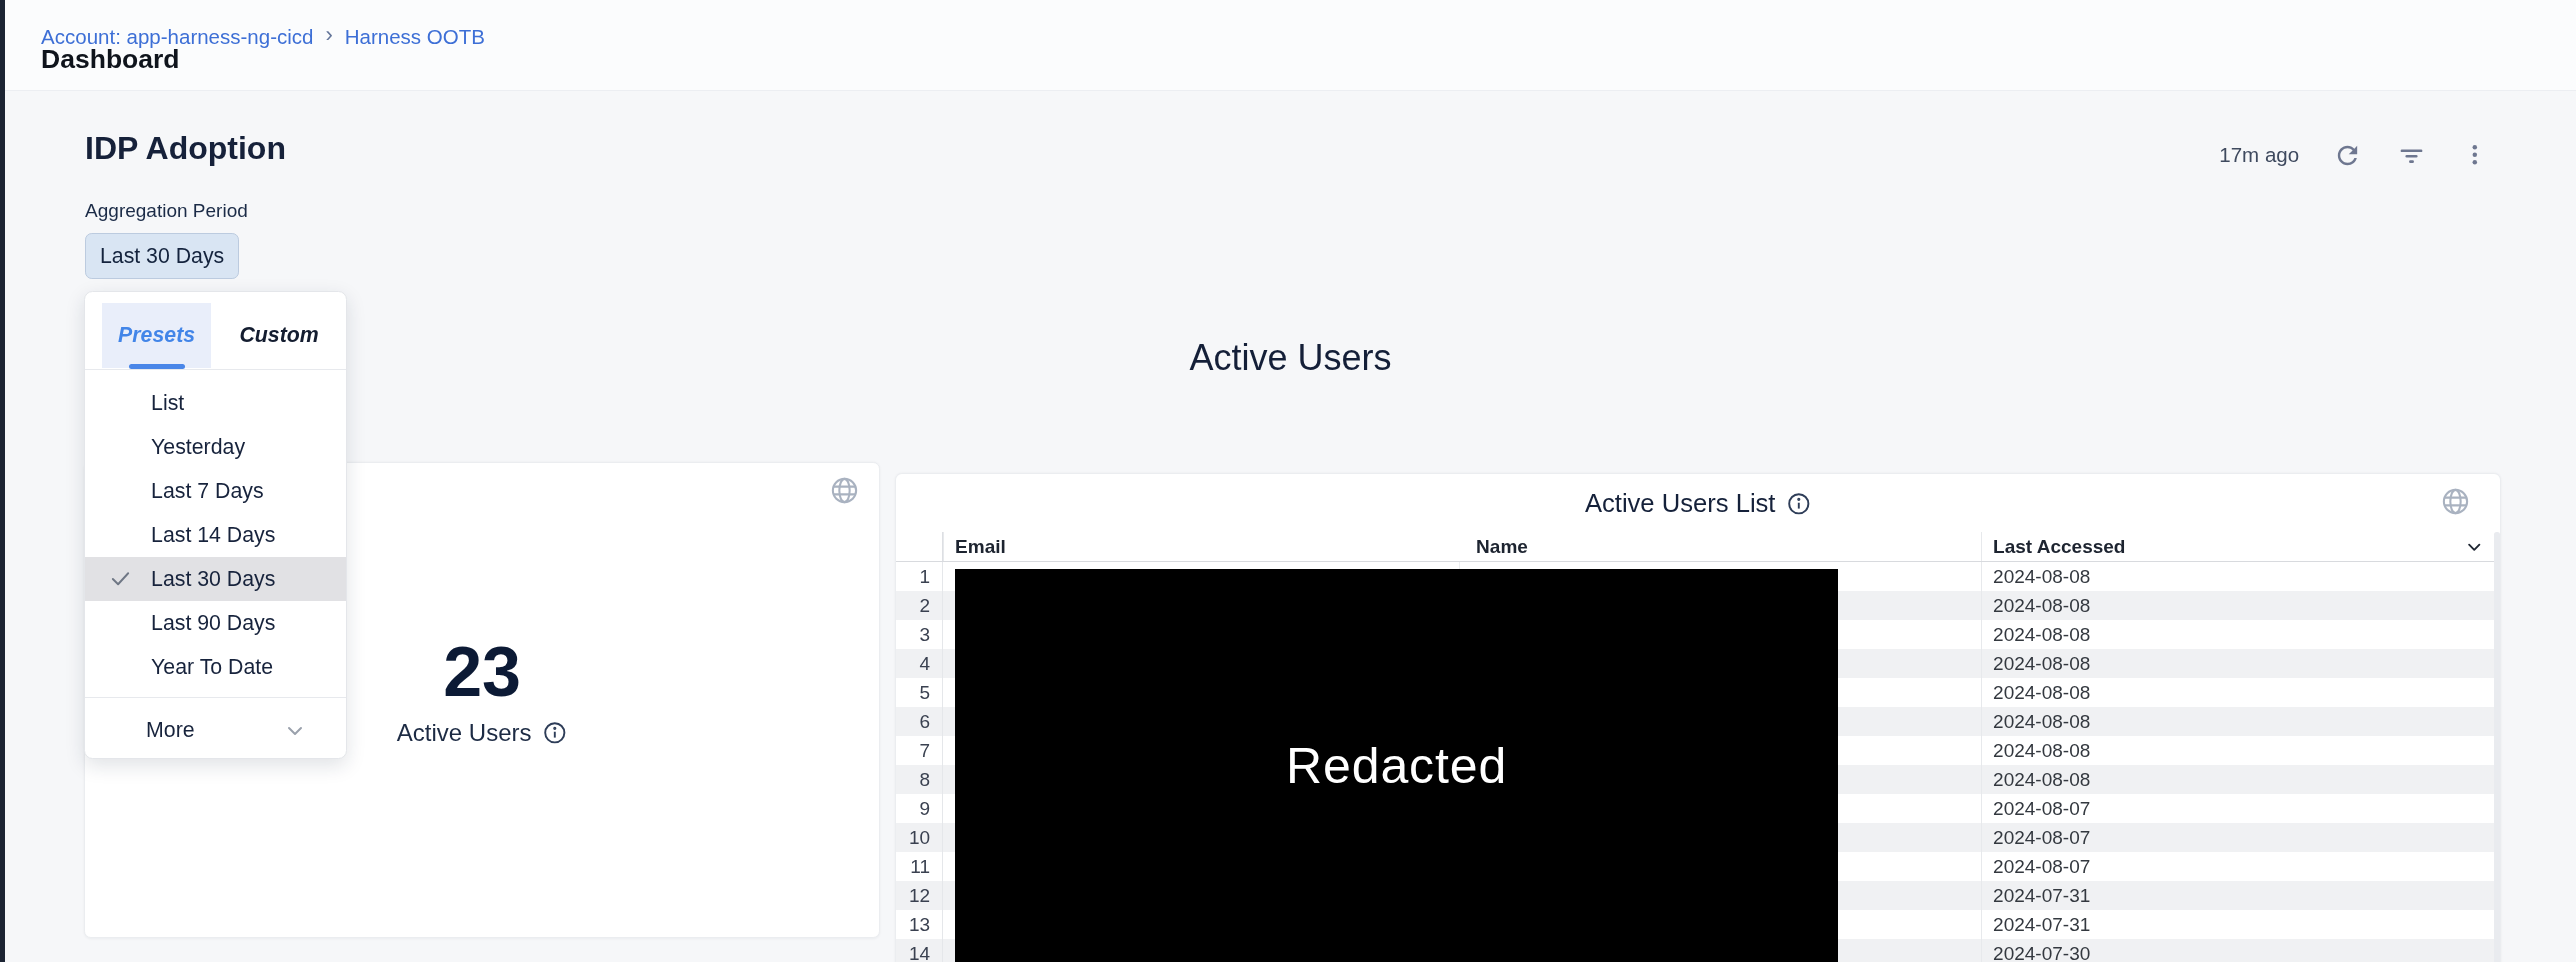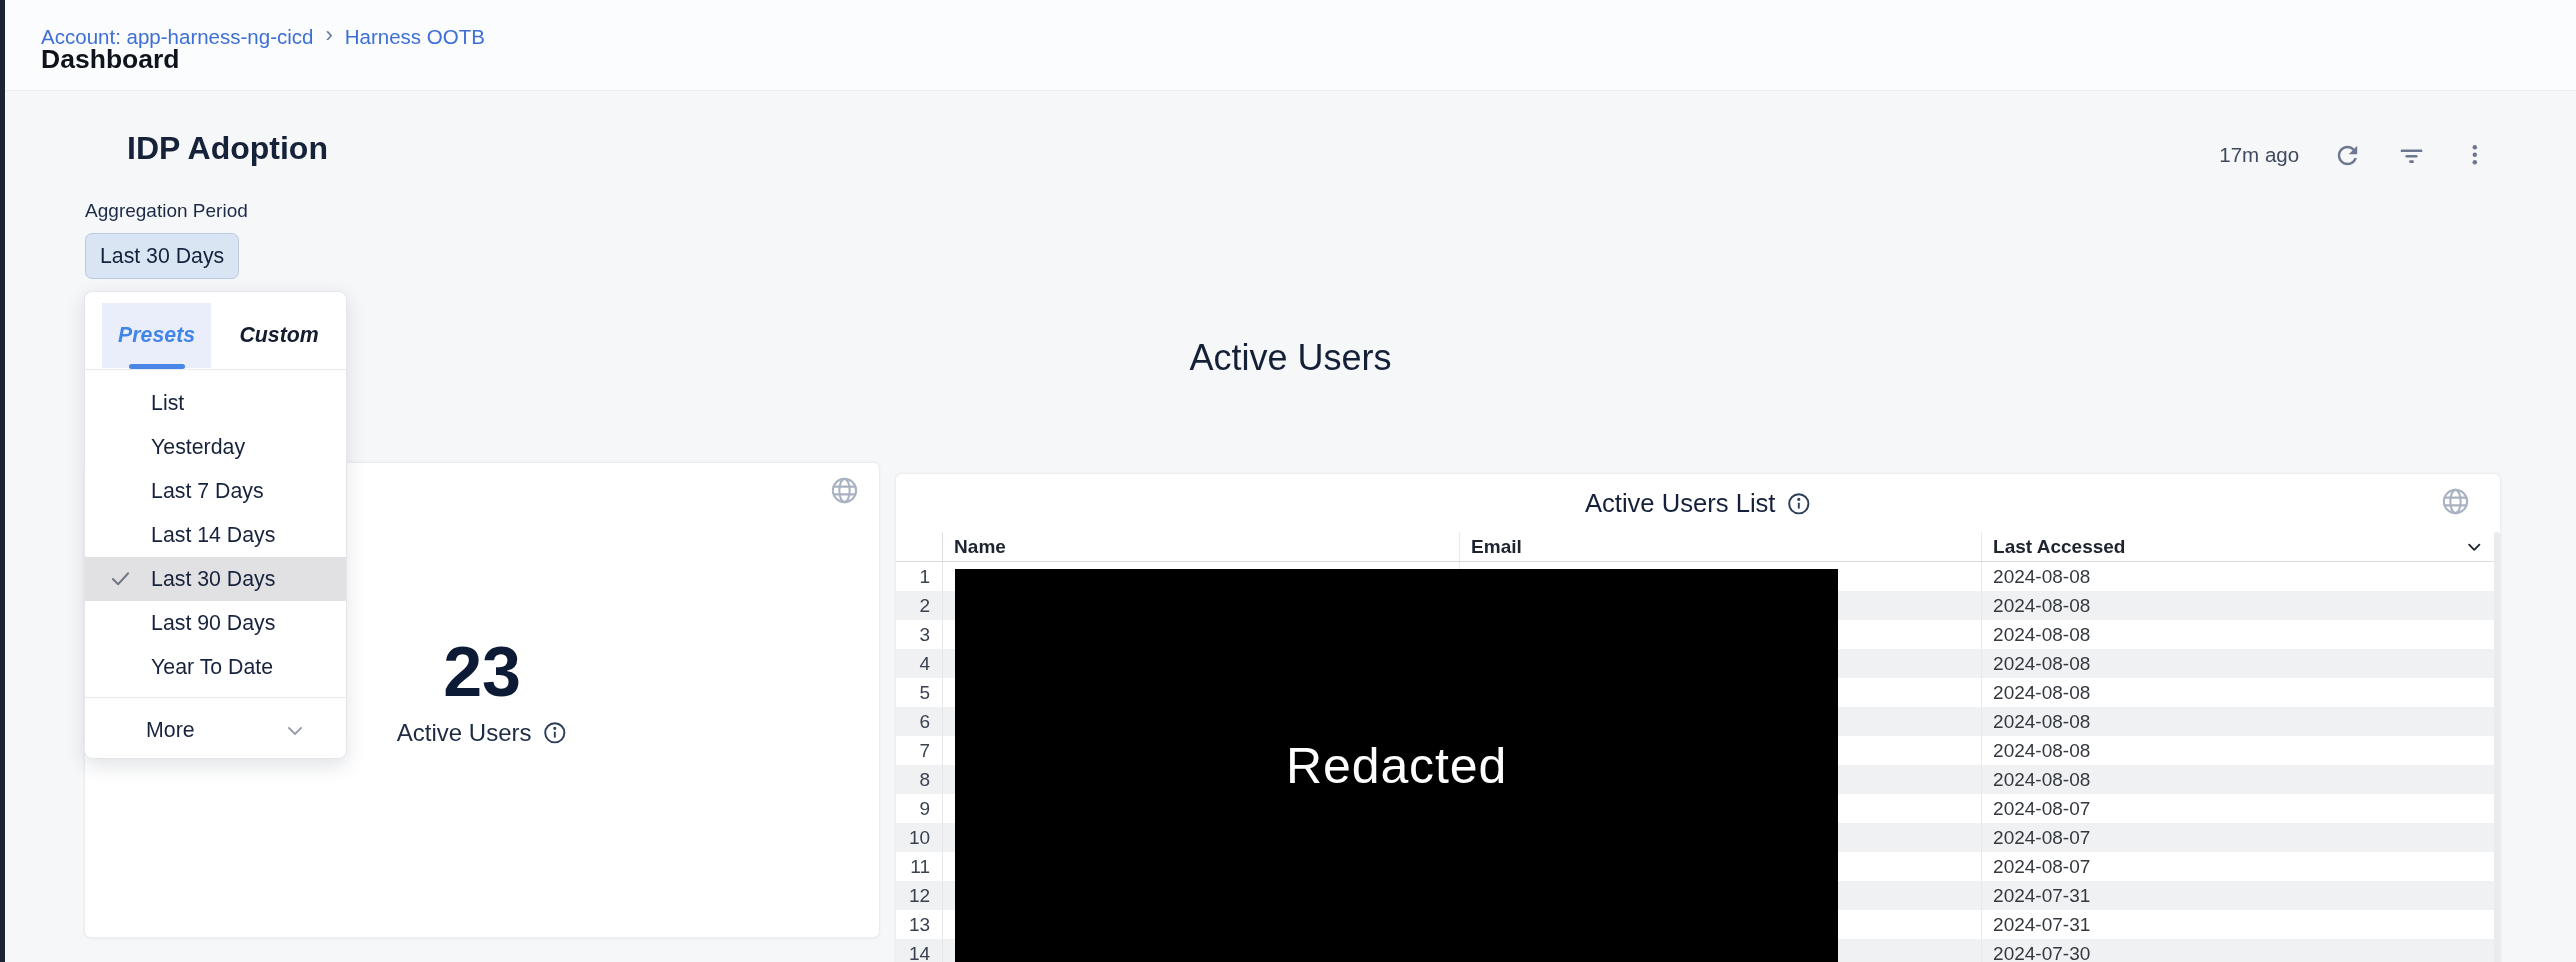--- a/index.html
+++ b/index.html
@@ -14,21 +14,21 @@
   .top-band { position:absolute; left:5.1px; top:0; width:2571px; height:90px; background:#fbfcfd; }
   .breadcrumb { position:absolute; left:36px; top:17px; display:flex; align-items:center; gap:12px; font-size:20.5px;margin-top:8px; }
   .crumb-link { color:#3d6fd6; cursor:pointer; }
   .crumb-sep { color:#64769a; font-size:22px; line-height:20.5px; transform:translateY(-1.7px); }
   .page-title { position:absolute; left:36px; top:44px; font-size:26.5px; font-weight:700; color:#0f141c; }
 
   
   .content { position:absolute; left:5.1px; top:90px; width:2571px; height:872px;
     background:#f6f7f9; border-top:0.9px solid #eceef2; }
 
-  .widget-title { position:absolute; left:80px; top:39px; font-size:32px; font-weight:600; color:#16213a;margin-left:42px; }
+  .widget-title { position:absolute; left:80px; top:39px; font-size:32px; font-weight:600; color:#16213a; }
   .header-controls { position:absolute; right:85px; top:48px; display:flex; align-items:center; gap:32px; }
   .refreshed-ago { font-size:20.5px; color:#3f4a5f; }
   .icon-btn { width:32px; height:32px; display:flex; align-items:center; justify-content:center; cursor:pointer; }
 
   .agg-label { position:absolute; left:80px; top:109px; font-size:19px; color:#1b2b47; }
   .agg-button { position:absolute; left:80px; top:142px; width:154px; height:46px;
     background:#d9e5f3; border:0.9px solid #bccbdf; border-radius:6.8px;
     display:flex; align-items:center; justify-content:center;
     font-size:21.3px; color:#14233d; cursor:pointer; }
 
@@ -234,22 +234,22 @@
         <svg width="25.6" height="25.6" viewBox="0 0 24 24" fill="none" stroke="#2e3d58" stroke-width="1.8">
             <circle cx="12" cy="12" r="9"></circle>
             <line x1="12" y1="11" x2="12" y2="16.5"></line>
             <circle cx="12" cy="7.8" r="0.6" fill="#2e3d58"></circle>
           </svg>
       </span>
     </div>
 
     <div class="thead">
       <div class="th th-num"></div>
+      <div class="th th-email">Email</div>
       <div class="th th-name">Name</div>
-      <div class="th th-email">Email</div>
       <div class="th th-last">
         <span>Last Accessed</span>
         <span class="sort-chevron">
           <svg width="20.5" height="20.5" viewBox="0 0 24 24">
               <polyline points="6,9 12,15 18,9" fill="none" stroke="#1f2733" stroke-width="2.2" stroke-linecap="round" stroke-linejoin="round"></polyline>
             </svg>
         </span>
       </div>
     </div>
 

